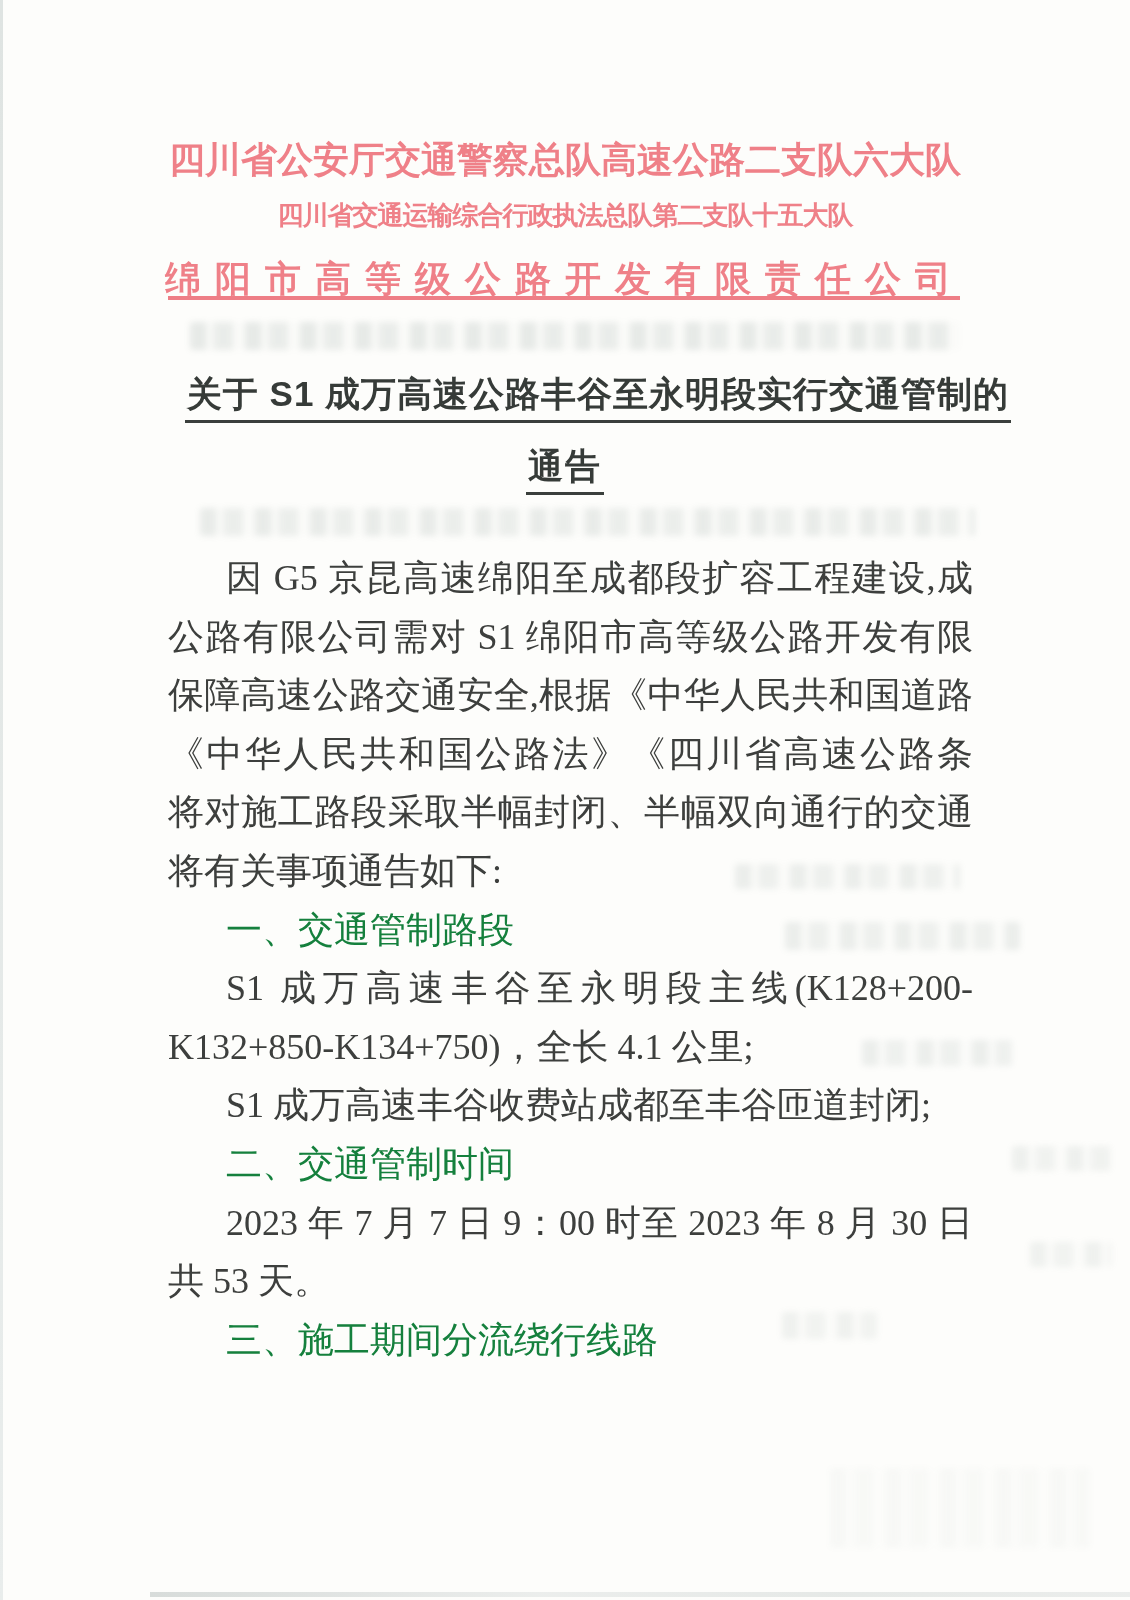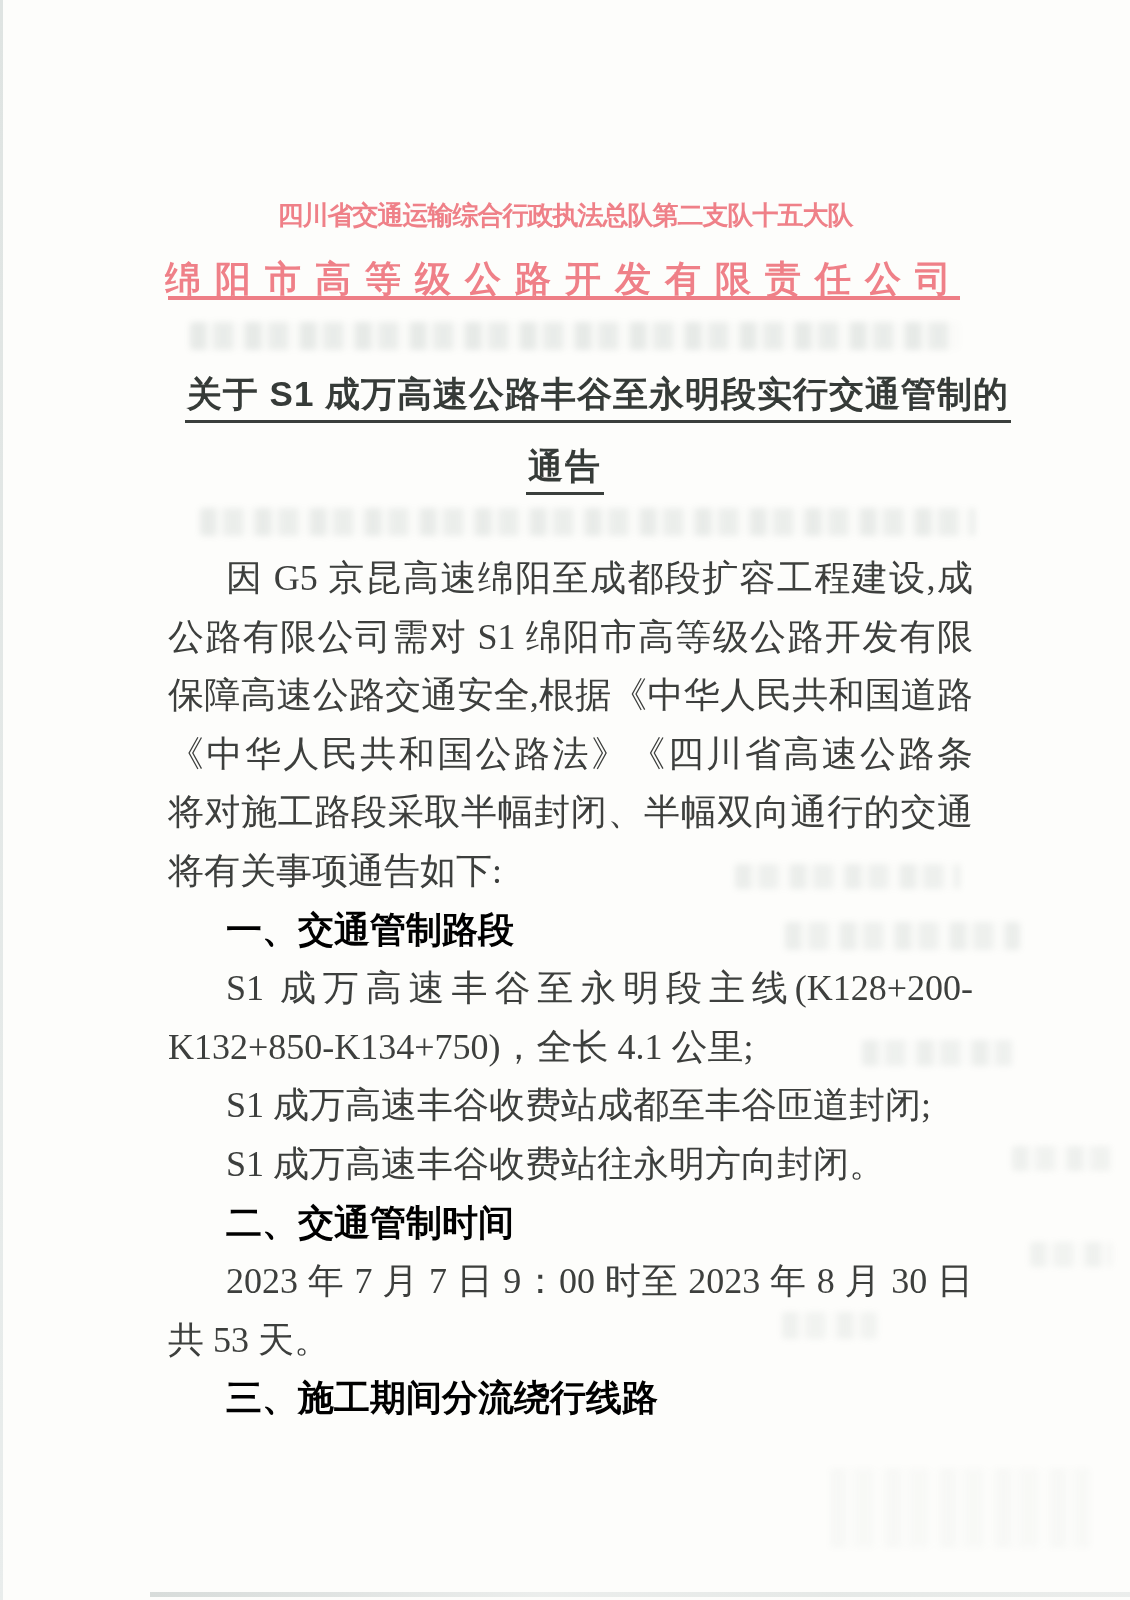--- a/index.html
+++ b/index.html
@@ -70,21 +70,21 @@
     white-space: nowrap;
     text-align: left;
   }
   .bline.fill {
     white-space: normal;
     text-align: justify;
     text-align-last: justify;
     overflow: hidden;
   }
   .bline.indent { text-indent: 58px; }
-  .bline.bold { font-weight: 700; color: #000000; }
+  .bline.bold { font-weight: 400; color: #15803d; }
 
   
   .ghost {
     position: absolute;
     background: repeating-linear-gradient(90deg,
       rgba(136,152,146,0.45) 0 16px,
       rgba(136,152,146,0.10) 16px 24px,
       rgba(136,152,146,0.38) 24px 43px,
       rgba(136,152,146,0.06) 43px 55px);
     filter: blur(3px);
@@ -110,20 +110,21 @@
   <div class="ghost g1"></div>
   <div class="ghost g2"></div>
   <div class="ghost g3"></div>
   <div class="ghost g4"></div>
   <div class="ghost g5"></div>
   <div class="ghost g6"></div>
   <div class="ghost g7"></div>
   <div class="ghost g8"></div>
   <div class="ghost g9"></div>
 
+  <div class="red-header red-line-1">四川省公安厅交通警察总队高速公路二支队六大队</div>
   <div class="red-header red-line-2">四川省交通运输综合行政执法总队第二支队十五大队</div>
   <div class="red-header red-line-3">绵阳市高等级公路开发有限责任公司</div>
   <div class="red-underline"></div>
 
   <div class="doc-title doc-title-1">
     <span>关于 S1 成万高速公路丰谷至永明段实行交通管制的</span>
   </div>
   <div class="doc-title doc-title-2">
     <span>通告</span>
   </div>
@@ -132,21 +133,20 @@
     <div class="bline indent fill">因 G5 京昆高速绵阳至成都段扩容工程建设,成绵苍巴高速</div>
     <div class="bline fill">公路有限公司需对 S1 绵阳市高等级公路开发有限责任公司。为</div>
     <div class="bline fill">保障高速公路交通安全,根据《中华人民共和国道路交通安全法》</div>
     <div class="bline fill">《中华人民共和国公路法》《四川省高速公路条例》交通管制时间,</div>
     <div class="bline fill">将对施工路段采取半幅封闭、半幅双向通行的交通管制措施。现</div>
     <div class="bline">将有关事项通告如下:</div>
     <div class="bline indent bold">一、交通管制路段</div>
     <div class="bline indent fill">S1 成万高速丰谷至永明段主线(K128+200-K130+400、</div>
     <div class="bline">K132+850-K134+750)，全长 4.1 公里;</div>
     <div class="bline indent">S1 成万高速丰谷收费站成都至丰谷匝道封闭;</div>
-    <div class="bline indent">S1 成万高速丰谷收费站往永明方向封闭。</div>
     <div class="bline indent bold">二、交通管制时间</div>
     <div class="bline indent fill">2023 年 7 月 7 日 9：00 时至 2023 年 8 月 30 日 9：00 时,</div>
     <div class="bline">共 53 天。</div>
     <div class="bline indent bold">三、施工期间分流绕行线路</div>
   </div>
 
   <div class="bottom-strip"></div>
 
 </div>
 

